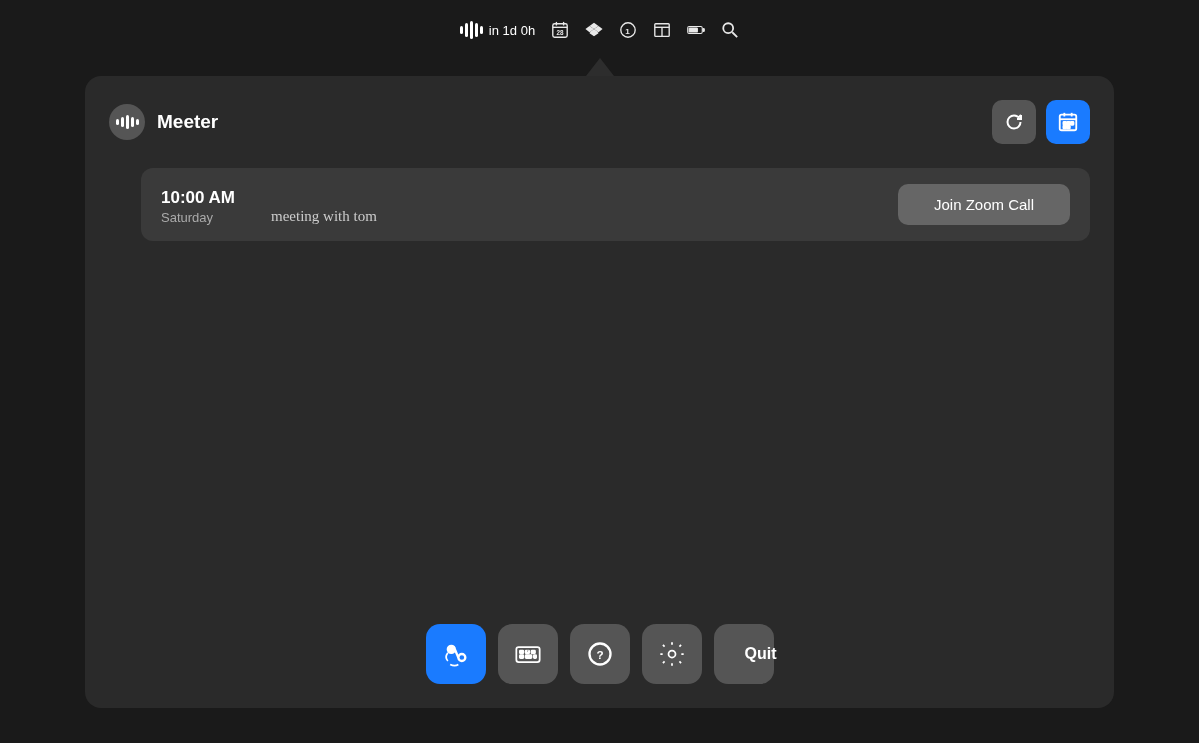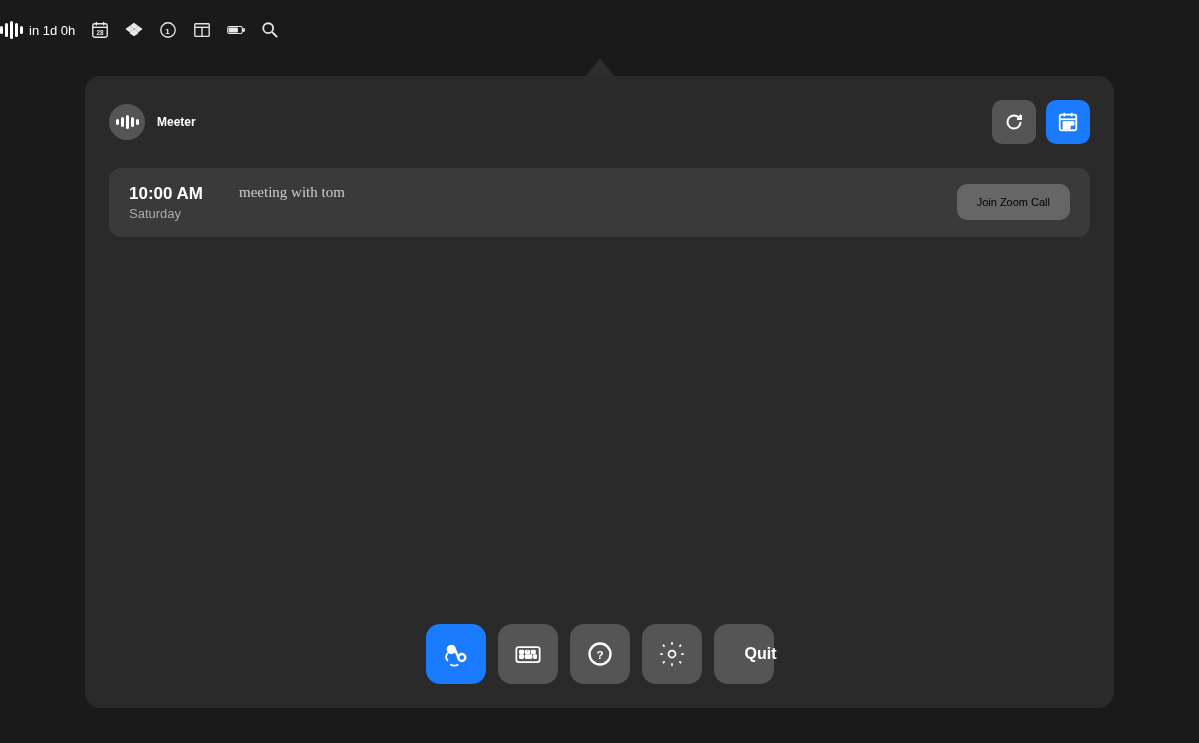--- a/index.html
+++ b/index.html
@@ -16,21 +16,21 @@
     
     .menubar {
       position: absolute;
       top: 0;
       left: 0;
       right: 0;
       height: 60px;
       background: #1a1a1a;
       display: flex;
       align-items: center;
-      justify-content: flex-start;
+      justify-content: center;
       gap: 16px;
     }
 
     .menubar-item {
       color: #fff;
       font-size: 14px;
       display: flex;
       align-items: center;
       gap: 4px;
       cursor: pointer;
@@ -100,21 +100,21 @@
       width: 36px;
       height: 36px;
       border-radius: 50%;
       background: #555;
       display: flex;
       align-items: center;
       justify-content: center;
     }
 
     .app-name {
-      font-size: 12px;
+      font-size: 19px;
       font-weight: 600;
       color: #ffffff;
     }
 
     .header-buttons {
       display: flex;
       gap: 10px;
     }
 
     .header-btn {
@@ -135,22 +135,23 @@
     .header-btn.calendar {
       background: #1a7bff;
     }
 
     
     .meeting-row {
       background: #3a3a3a;
       border-radius: 12px;
       padding: 16px 20px;
       display: flex;
-      align-items: flex-start;
+      align-items: flex-end;
       gap: 20px;
+      margin-left: 32px;
     }
 
     .meeting-time {
       min-width: 90px;
     }
 
     .time-main {
       font-size: 17px;
       font-weight: 600;
       color: #ffffff;
@@ -166,23 +167,23 @@
       flex: 1;
       font-size: 15px;
       color: #ccc;
       font-family: Liberation Serif, serif;
     }
 
     .join-btn {
       background: #666;
       border: none;
       border-radius: 10px;
-      padding: 12px 20px;
-      color: #000000;
-      font-size: 11px;
+      padding: 12px 36px;
+      color: #ffffff;
+      font-size: 15px;
       font-weight: 500;
       cursor: pointer;
       white-space: nowrap;
     }
 
     
     .footer-buttons {
       margin-top: auto;
       display: flex;
       justify-content: center;

